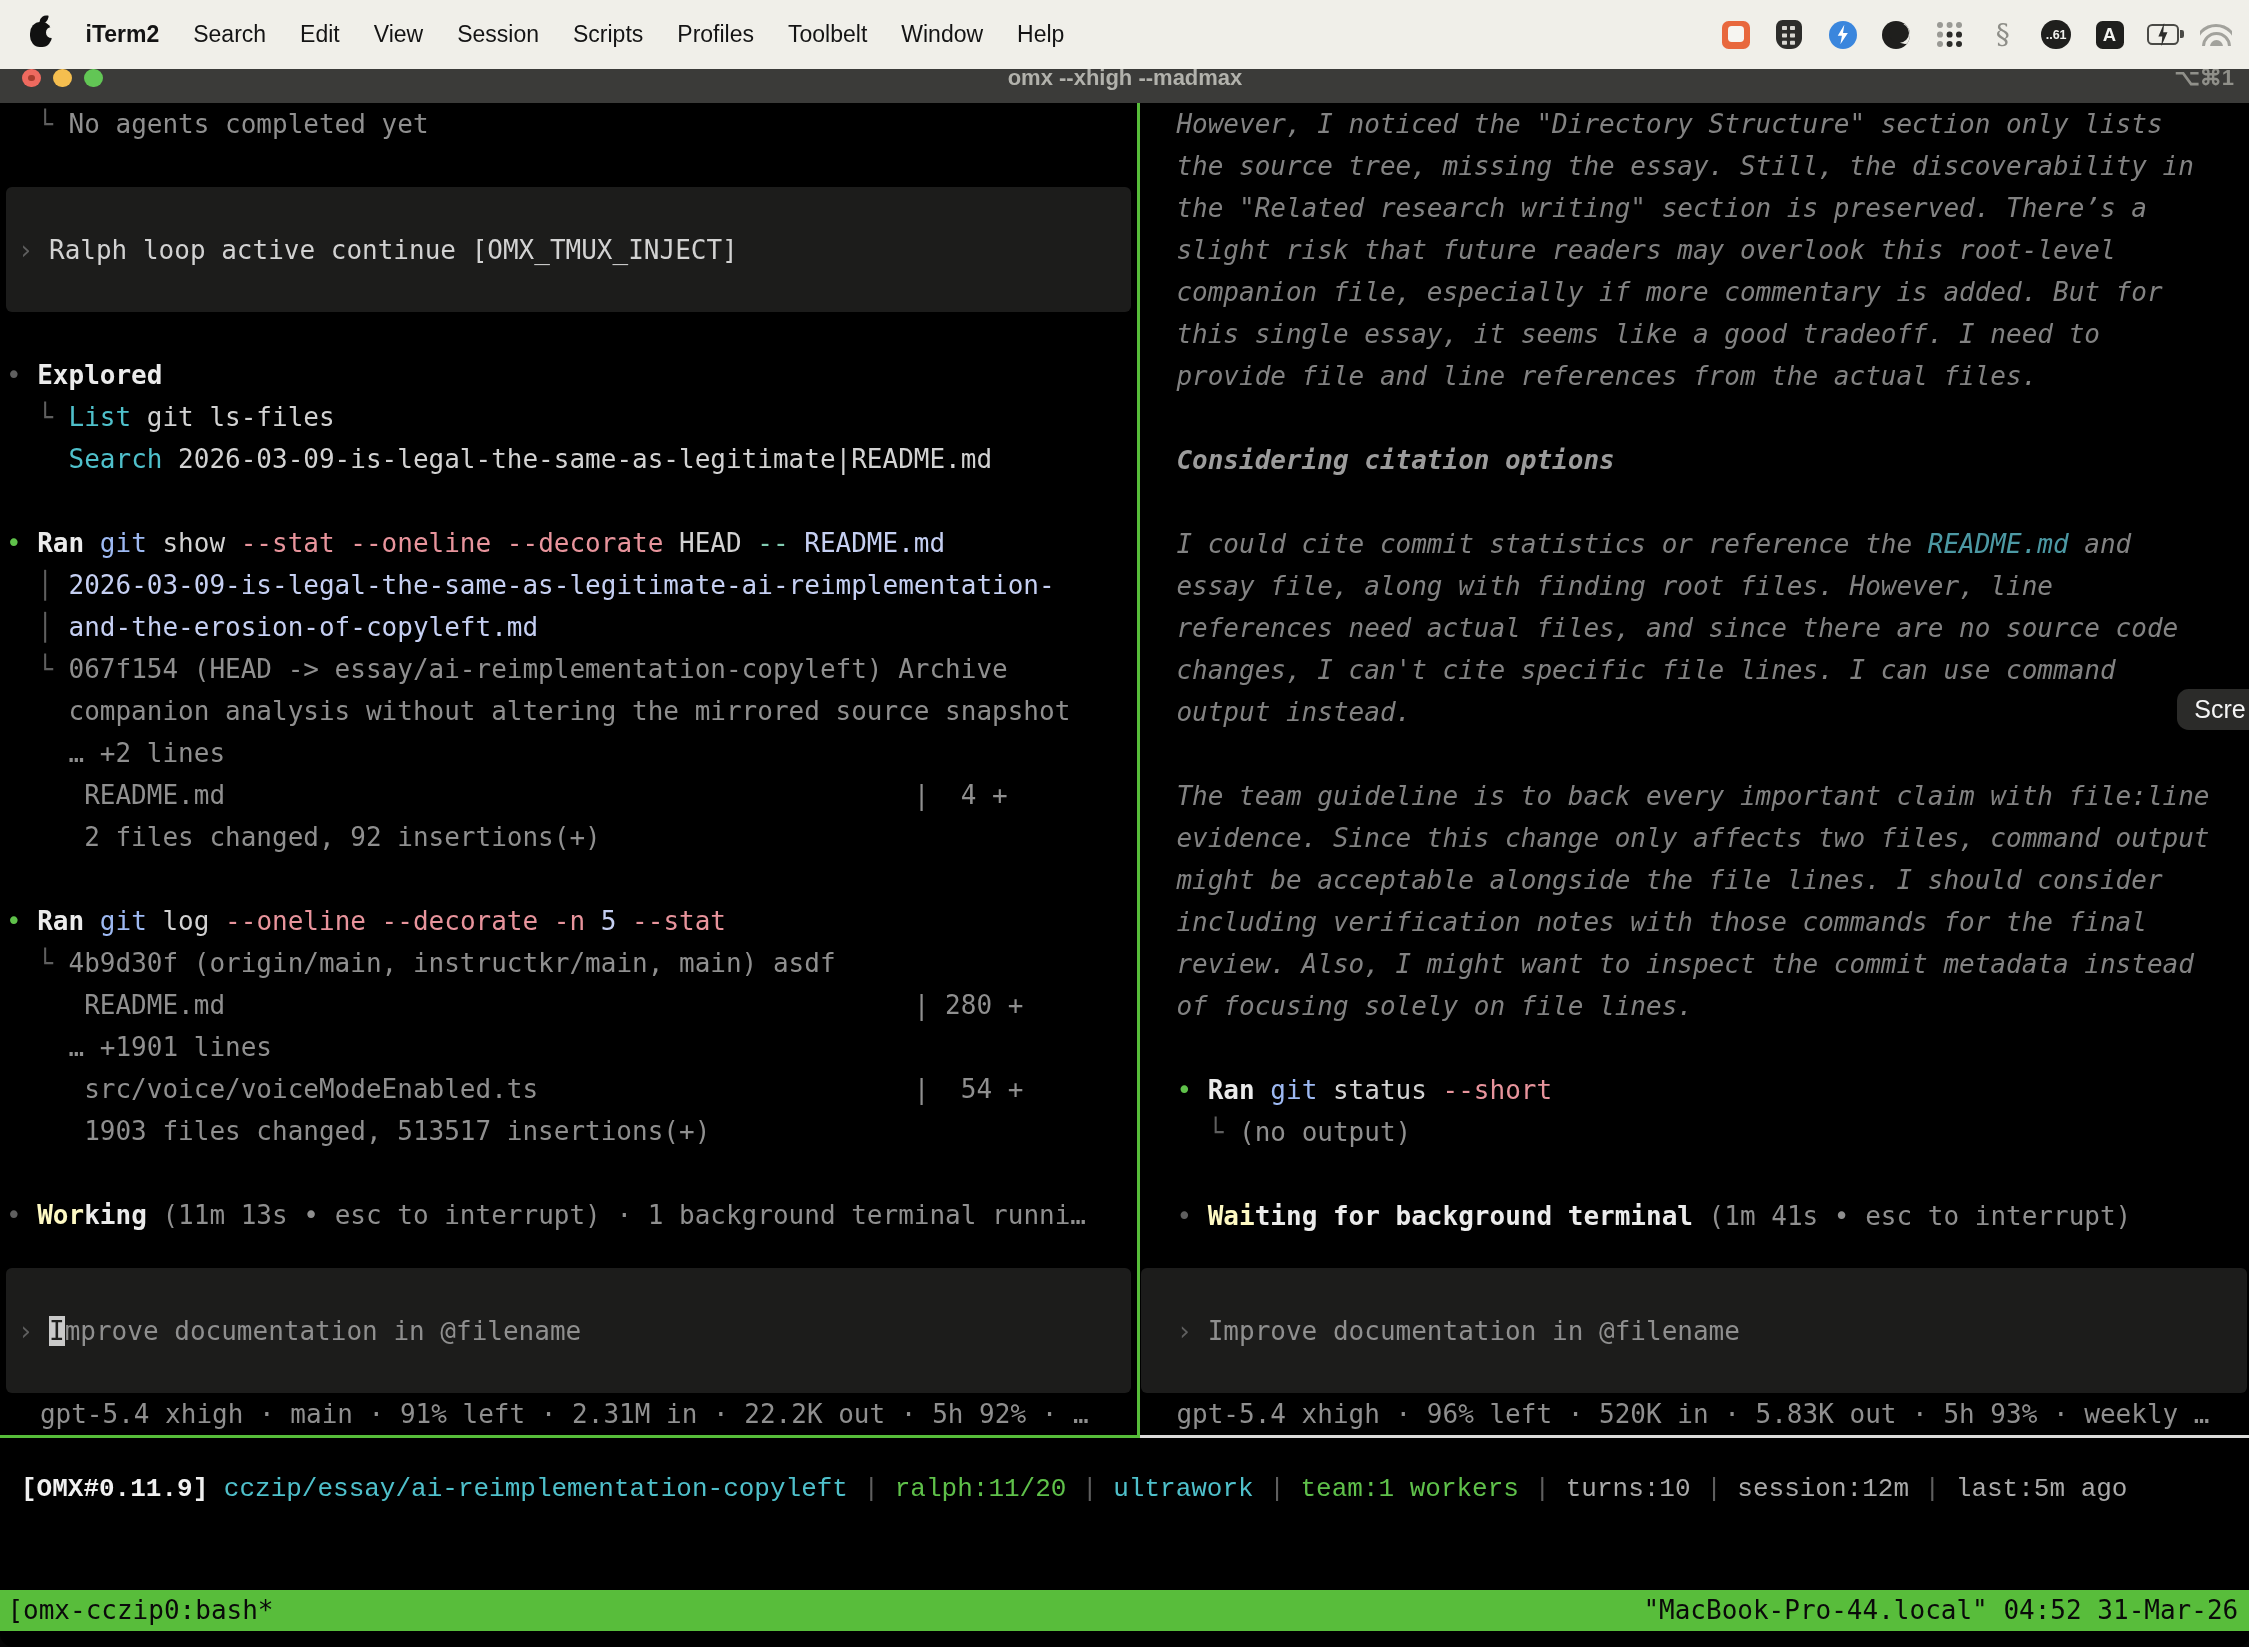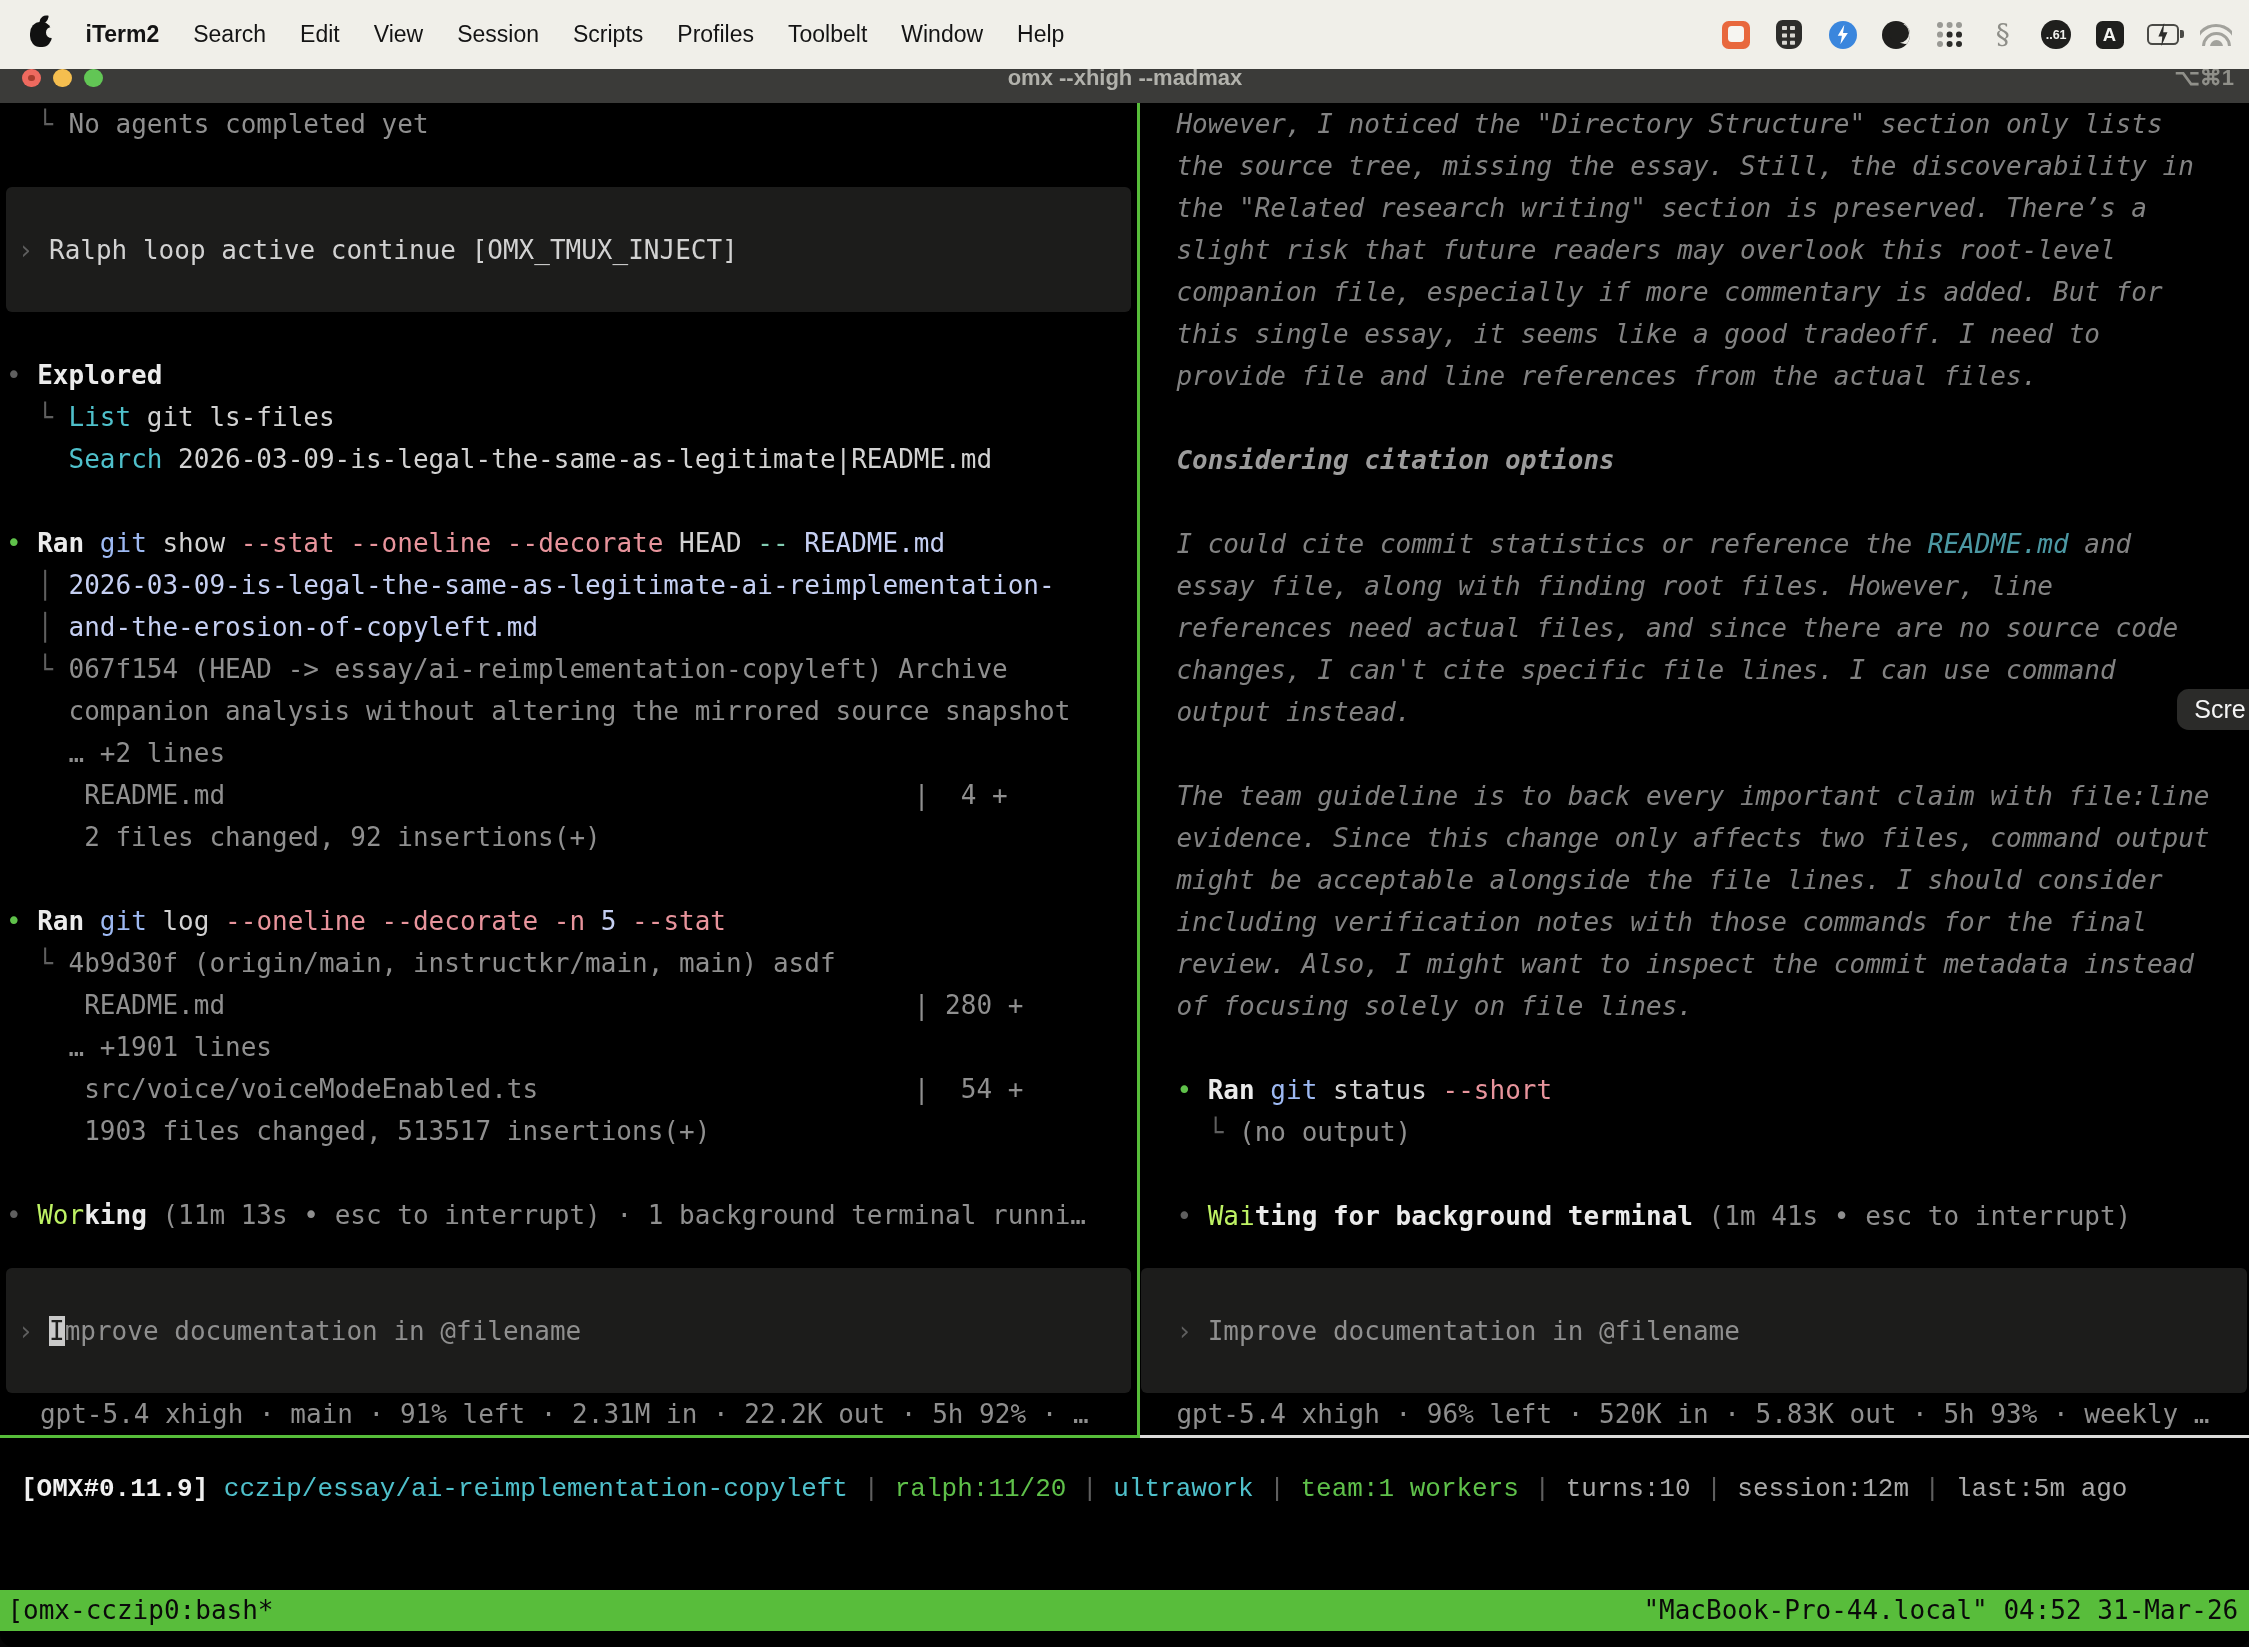--- a/index.html
+++ b/index.html
@@ -84,21 +84,21 @@
   .pane-right .block-box{margin-right:0;}
   .pane-right .block-box .tline{padding-left:35px;}
   .statusline{padding-left:34px;flex-shrink:0;}
   .pane-right .statusline{padding-left:35px;}
 
   
   .sg-gray{color:#8f8f8f}
   .sg-dim{color:#5f5f5f}
   .sg-bright{color:#d2d2d2}
   .sg-white{color:#ebebeb;font-weight:bold}
-  .sg-shimdim{color:#bef264;font-weight:normal}
+  .sg-shimdim{color:#fef9c3;font-weight:bold}
   .sg-green{color:#5fc14a}
   .sg-cyan{color:#4fc0cb}
   .sg-blue{color:#9db9f2}
   .sg-pink{color:#e8949c}
   .sg-lav{color:#c5cff2}
   .sg-teal{color:#82ccb2}
   .sg-itgray{color:#828282;font-style:italic}
   .sg-itgraybold{color:#9c9c9c;font-style:italic;font-weight:bold}
   .sg-itteal{color:#4c99a4;font-style:italic}
   .sg-cursor{background:#c9c9c9;color:#1e1e1d}

